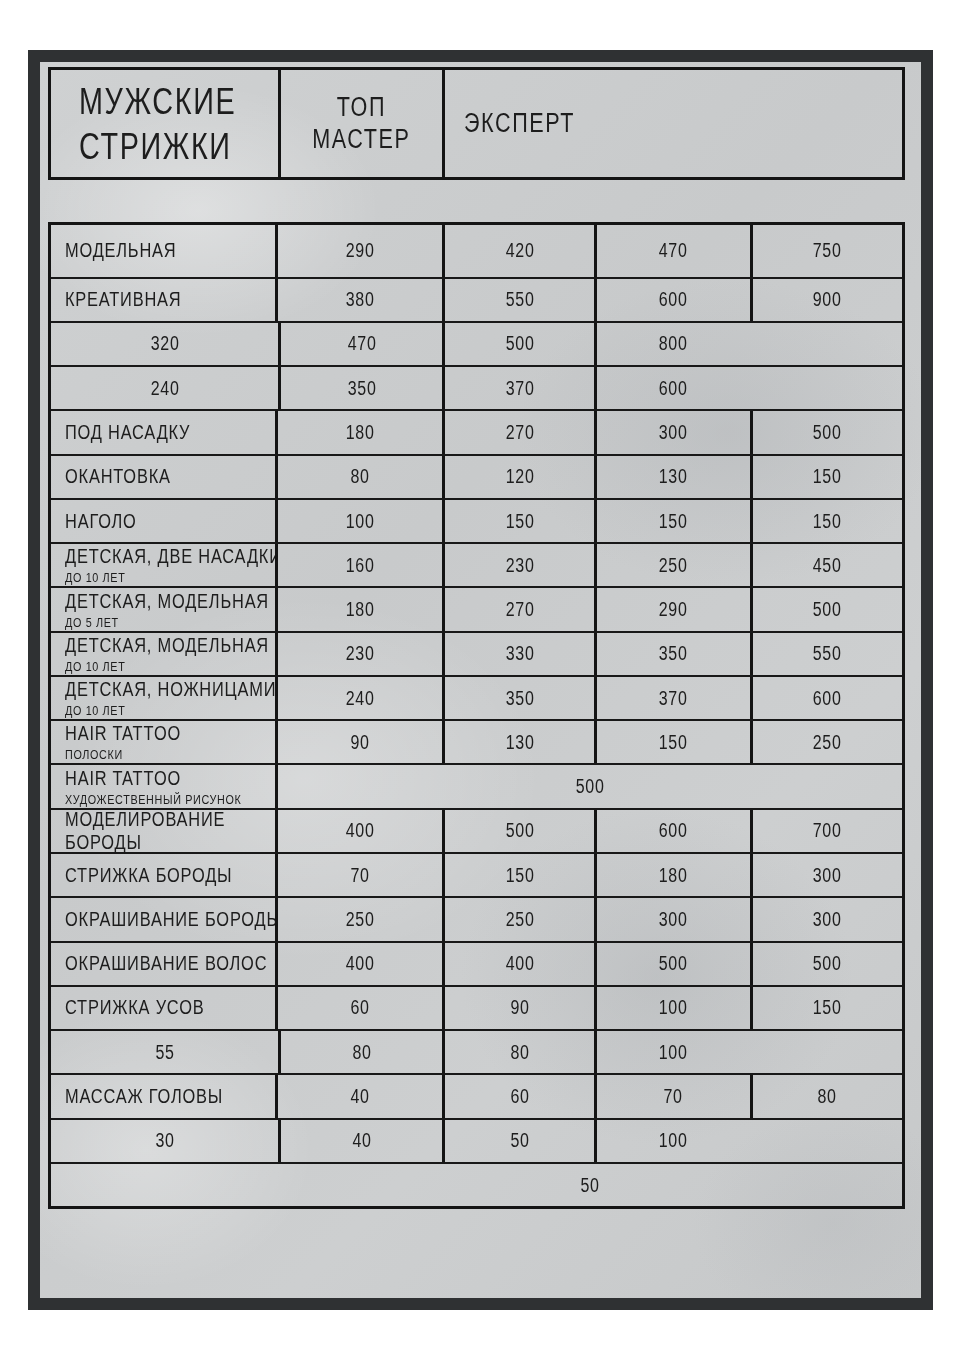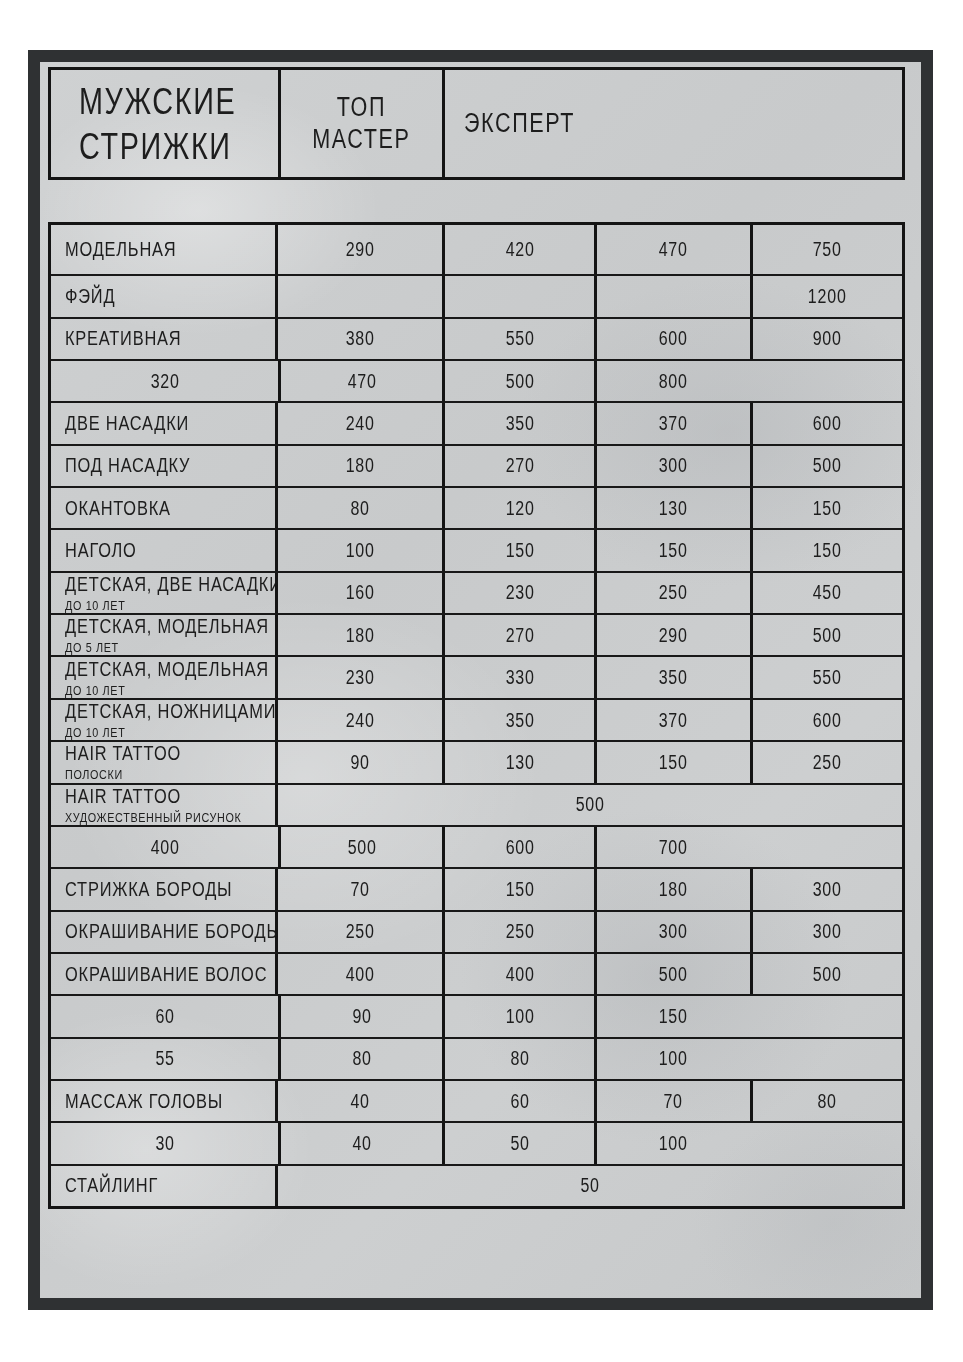--- a/index.html
+++ b/index.html
@@ -108,39 +108,20 @@
             <div class="cell price-cell">
               <span class="cond price">470</span>
             </div>
             <div class="cell price-cell">
               <span class="cond price">750</span>
             </div>
           </div>
           <div class="trow">
             <div class="cell label-cell">
               <div class="cond left">
-                <div class="svc">ФЭЙД</div>
-              </div>
-            </div>
-            <div class="cell price-cell">
-              <span class="cond price"></span>
-            </div>
-            <div class="cell price-cell">
-              <span class="cond price"></span>
-            </div>
-            <div class="cell price-cell">
-              <span class="cond price"></span>
-            </div>
-            <div class="cell price-cell">
-              <span class="cond price">1200</span>
-            </div>
-          </div>
-          <div class="trow">
-            <div class="cell label-cell">
-              <div class="cond left">
                 <div class="svc">КРЕАТИВНАЯ</div>
               </div>
             </div>
             <div class="cell price-cell">
               <span class="cond price">380</span>
             </div>
             <div class="cell price-cell">
               <span class="cond price">550</span>
             </div>
             <div class="cell price-cell">
@@ -158,25 +139,20 @@
               <span class="cond price">470</span>
             </div>
             <div class="cell price-cell">
               <span class="cond price">500</span>
             </div>
             <div class="cell price-cell">
               <span class="cond price">800</span>
             </div>
           </div>
           <div class="trow">
-            <div class="cell label-cell">
-              <div class="cond left">
-                <div class="svc">ДВЕ НАСАДКИ</div>
-              </div>
-            </div>
             <div class="cell price-cell">
               <span class="cond price">240</span>
             </div>
             <div class="cell price-cell">
               <span class="cond price">350</span>
             </div>
             <div class="cell price-cell">
               <span class="cond price">370</span>
             </div>
             <div class="cell price-cell">
@@ -345,20 +321,26 @@
               <div class="cond left">
                 <div class="svc">HAIR TATTOO</div>
                 <div class="sub">ХУДОЖЕСТВЕННЫЙ РИСУНОК</div>
               </div>
             </div>
             <div class="cell span-cell">
               <span class="cond price">500</span>
             </div>
           </div>
           <div class="trow">
+            <div class="cell label-cell">
+              <div class="cond left">
+                <div class="svc">МОДЕЛИРОВАНИЕ
+БОРОДЫ</div>
+              </div>
+            </div>
             <div class="cell price-cell">
               <span class="cond price">400</span>
             </div>
             <div class="cell price-cell">
               <span class="cond price">500</span>
             </div>
             <div class="cell price-cell">
               <span class="cond price">600</span>
             </div>
             <div class="cell price-cell">
@@ -416,20 +398,25 @@
               <span class="cond price">400</span>
             </div>
             <div class="cell price-cell">
               <span class="cond price">500</span>
             </div>
             <div class="cell price-cell">
               <span class="cond price">500</span>
             </div>
           </div>
           <div class="trow">
+            <div class="cell label-cell">
+              <div class="cond left">
+                <div class="svc">СТРИЖКА УСОВ</div>
+              </div>
+            </div>
             <div class="cell price-cell">
               <span class="cond price">60</span>
             </div>
             <div class="cell price-cell">
               <span class="cond price">90</span>
             </div>
             <div class="cell price-cell">
               <span class="cond price">100</span>
             </div>
             <div class="cell price-cell">
@@ -477,25 +464,20 @@
               <span class="cond price">40</span>
             </div>
             <div class="cell price-cell">
               <span class="cond price">50</span>
             </div>
             <div class="cell price-cell">
               <span class="cond price">100</span>
             </div>
           </div>
           <div class="trow">
-            <div class="cell label-cell">
-              <div class="cond left">
-                <div class="svc">СТАЙЛИНГ</div>
-              </div>
-            </div>
             <div class="cell span-cell">
               <span class="cond price">50</span>
             </div>
           </div>
         </div>
 
     </div>
   </div>
 </div>
 

